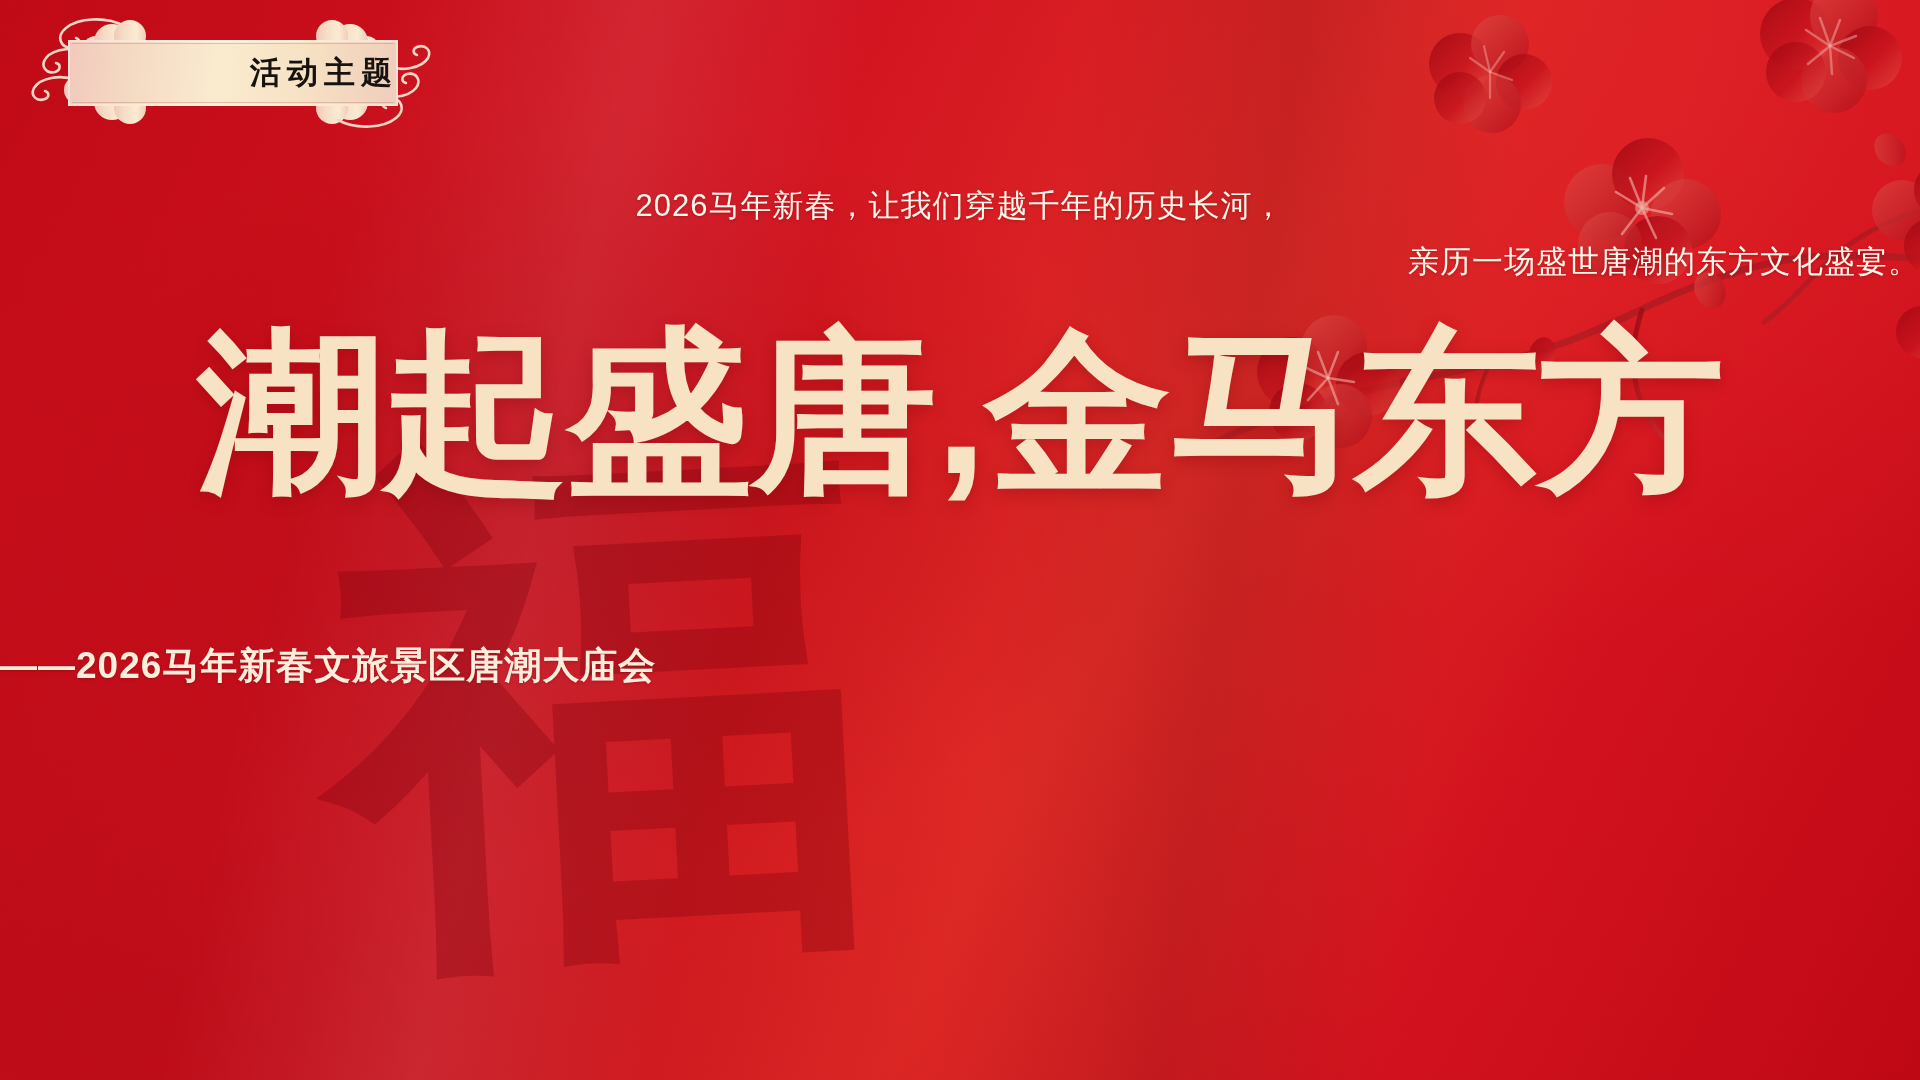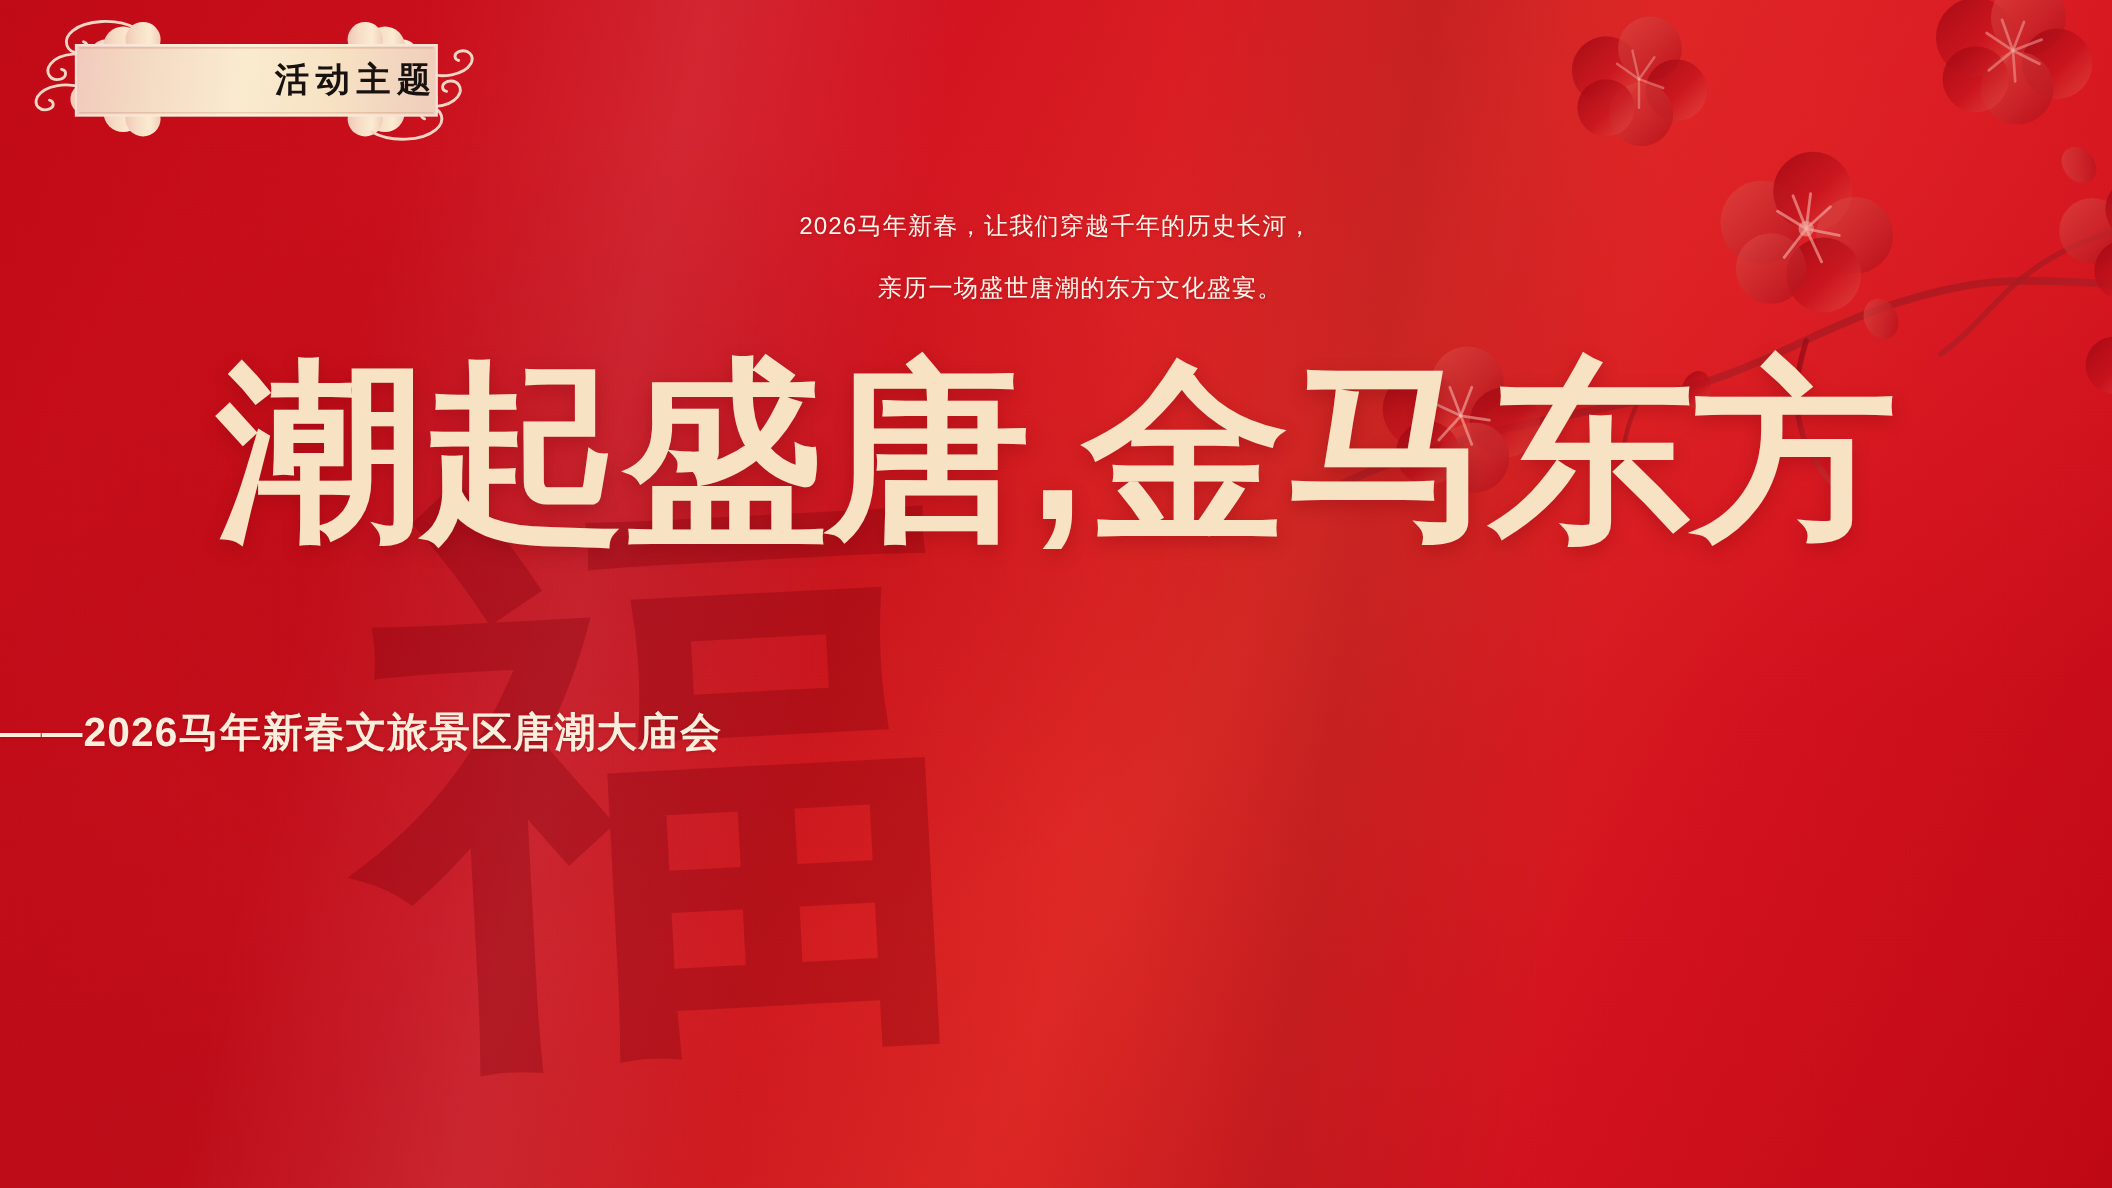--- a/index.html
+++ b/index.html
@@ -99,28 +99,28 @@
     text-indent:6px;
     white-space:nowrap;
   }
 
   
   .intro{
     position:absolute;
     left:0; right:0; top:178px;
     text-align:center;
     color:#FFF6EC;
-    font-size:22px;
+    font-size:31px;
     line-height:56px;
     letter-spacing:1px;
     font-weight:500;
     text-shadow:0 1px 3px rgba(110,0,8,.35);
   }
   .intro div{ white-space:nowrap; }
-  .intro .ln2{ padding-left:44px; }
+  .intro .ln2{ padding-left:44px;text-align:right; }
 
   .headline{
     position:absolute;
     left:0; right:0; top:324px;
     text-align:center;
     color:#F7E3C3;
     font-size:176px;
     line-height:176px;
     font-weight:700;
     letter-spacing:-2px;

